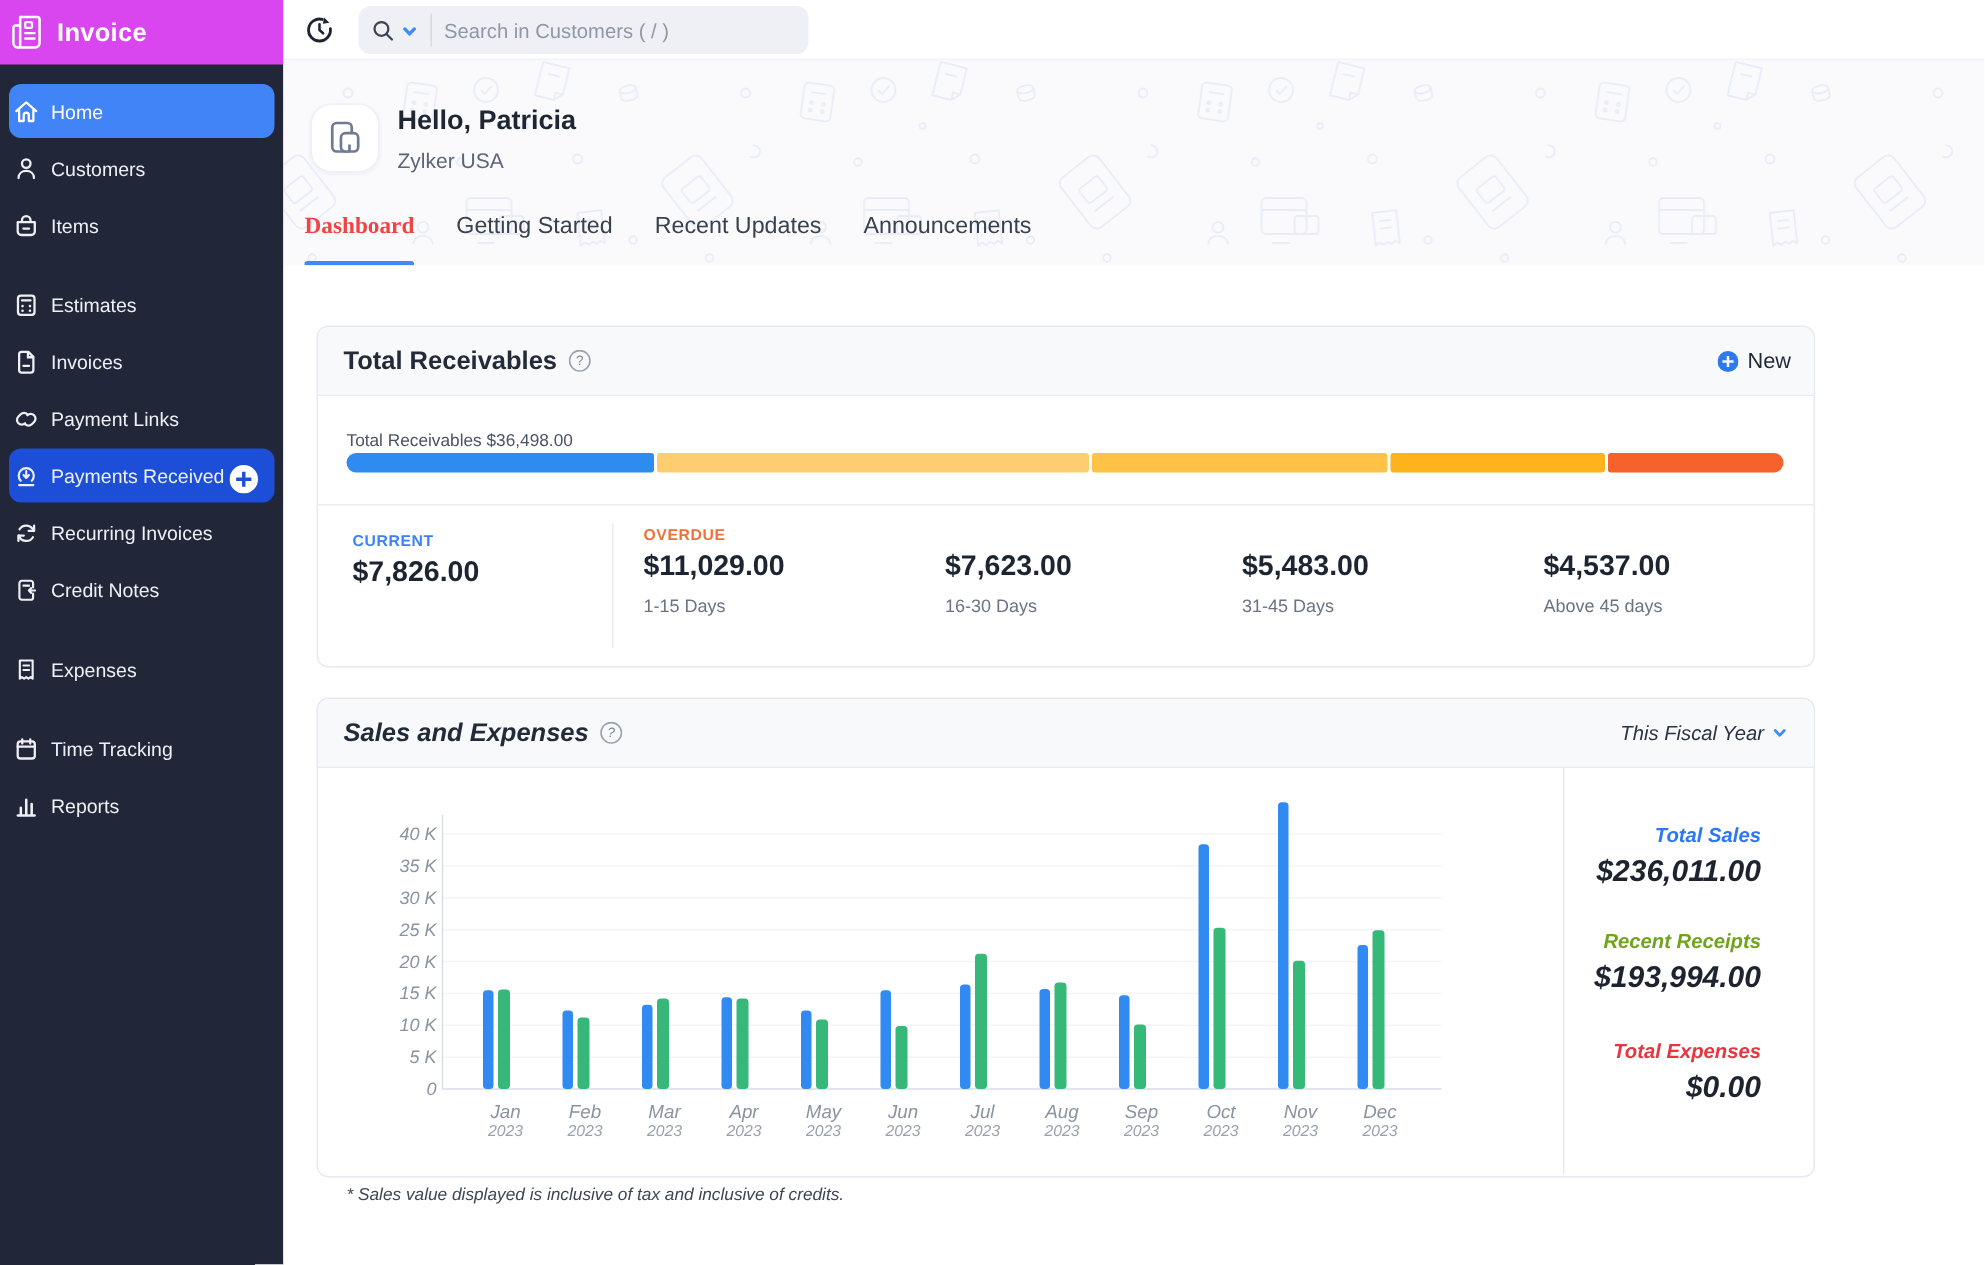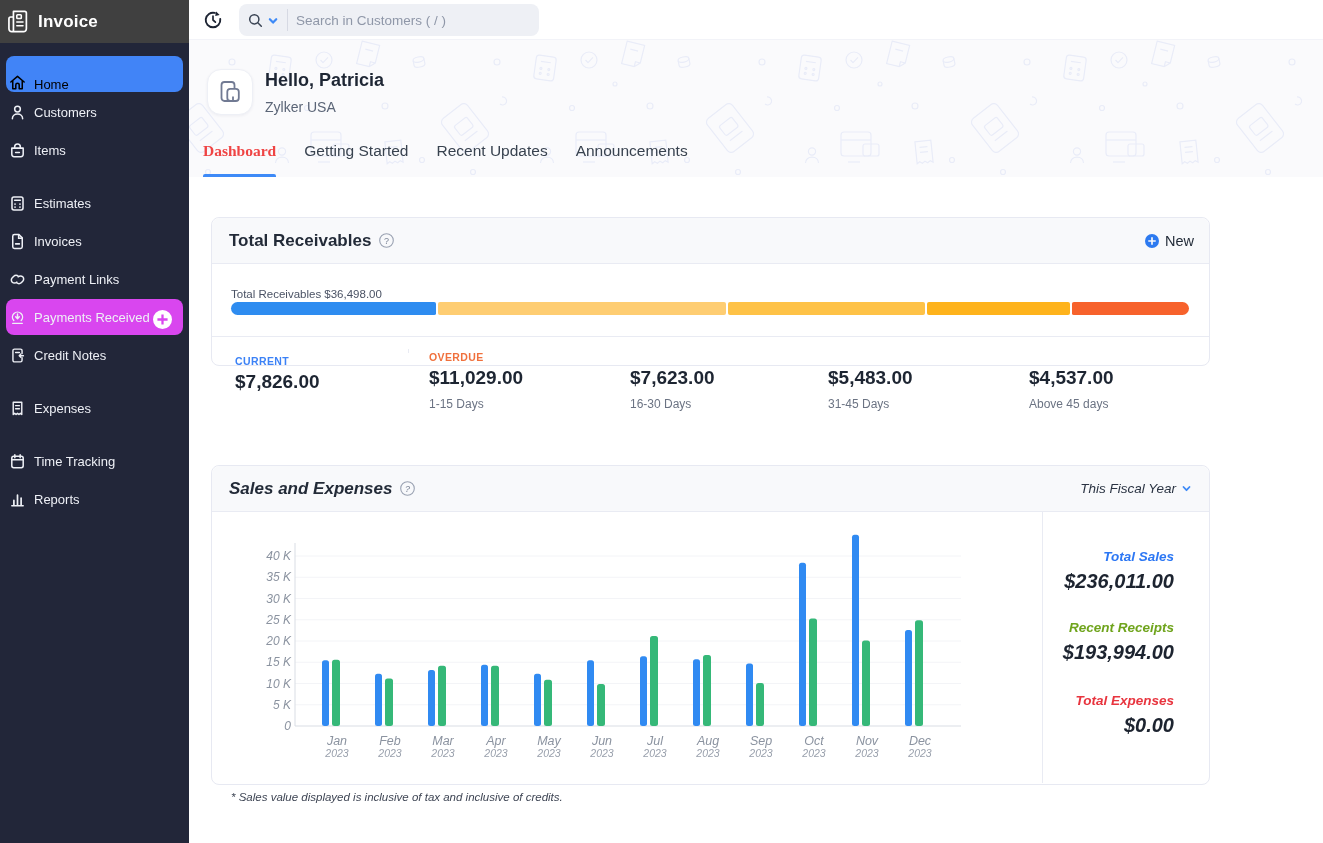--- a/index.html
+++ b/index.html
@@ -1,30 +1,30 @@
 <!DOCTYPE html>
 <html><head>
 <meta charset="utf-8">
 <style>
   * { margin:0; padding:0; box-sizing:border-box; }
   html,body { width:1323px; height:843px; overflow:hidden; font-family:"Liberation Sans", sans-serif; background:#fff; }
   .app { position:relative; width:1323px; height:843px; }
 
   
   .sidebar { position:absolute; left:0; top:0; width:189px; height:843px; background:#222639; }
-  .logo { height:43px; background:#404040; display:flex; align-items:center; padding-left:10px; }
+  .logo { height:43px; background:#d946ef; display:flex; align-items:center; padding-left:10px; }
   .logo svg { width:27px; height:27px; margin-left:-5px; }
   .logo .t { color:#fff; font-size:17px; font-weight:700; margin-left:6px; letter-spacing:.2px; }
   .nav { padding:13px 6px 0 6px; }
   .nav .gap { height:15px; }
   .item { position:relative; height:36px; margin-bottom:2px; border-radius:8px; display:flex; align-items:center; padding-left:2px; color:#eef0f6; font-size:13px; }
   .item svg { width:19px; height:19px; flex:none; }
   .item .lbl { margin-left:7px; white-space:nowrap; }
-  .item.active { background:#4184f7; color:#000000;align-items:flex-end; }
-  .item.hover { background:#d946ef; }
+  .item.active { background:#4184f7; color:#ffffff; }
+  .item.hover { background:#1d4ed8; }
   .plus { position:absolute; right:11px; top:50%; margin-top:-7.5px; width:15px; height:15px; }
 
   
   .main { position:absolute; left:189px; top:0; width:1134px; height:843px; background:#fff; }
 
   .topbar { position:relative; height:40px; background:#fff; border-bottom:1px solid #f2f3f8; }
   .hist { position:absolute; left:15px; top:11px; width:18px; height:18px; }
   .search { position:absolute; left:50px; top:4px; width:300px; height:32px; background:#eef0f5; border-radius:8px; display:flex; align-items:center; }
   .search .mag { margin-left:9px; width:15px; height:15px; }
   .search .chev { width:11px; height:11px; margin-left:4px; }
@@ -42,21 +42,21 @@
   .tab.on { color:#ef4444; font-weight:700;font-family:Liberation Serif, serif; }
   .tab.on:after { content:""; position:absolute; left:0; right:0; bottom:0; height:3px; border-radius:2px 2px 0 0; background:#3e8af7; }
 
   
   .content { position:relative; height:665px; background:#fff; }
   .card { position:absolute; left:22px; width:999px; background:#fff; border:1px solid #e7e9f2; border-radius:8px; }
   .card .hd { height:46px; background:#f8f9fb; border-bottom:1px solid #e9ebf3; border-radius:8px 8px 0 0; display:flex; align-items:center; padding:0 17px; }
   .card .hd .title { font-size:17px; font-weight:700; color:#232b38; }
   .help { width:15px; height:15px; margin-left:8px; }
 
-  .card1 { top:40px; height:149px; }
+  .card1 { top:40px; height:228px; }
   .newbtn { margin-left:auto; margin-right:-2px; display:flex; align-items:center; }
   .newbtn .txt { font-size:14.5px; color:#1f2835; margin-left:6px; }
 
   .tr-line { position:absolute; left:19px; top:70px; font-size:11.5px; color:#4a5264; }
   .tr-bar { position:absolute; left:19px; top:84px; width:958px; height:13px; display:flex; }
   .tr-bar .seg { height:13px; }
   .tr-row { position:absolute; left:0; top:118px; right:0; bottom:0; border-top:1px solid #e9ebf3; }
   .cur-lbl { position:absolute; left:23px; top:18px; font-size:10.5px; font-weight:700; letter-spacing:.4px; color:#3c82f6; }
   .cur-amt { position:absolute; left:23px; top:34px; font-size:19px; font-weight:700; color:#1d2532; }
   .vline { position:absolute; left:196px; top:12px; bottom:12px; width:1px; background:#e9ebf3; }
@@ -190,20 +190,26 @@
         </div>
       <div class="item hover">
           <svg viewBox="0 0 20 20">
             <use href="#i-payrec"></use>
           </svg>
           <span class="lbl">Payments Received</span>
         <svg class="plus" viewBox="0 0 15 15">
             <path d="M7.5 0 a7.5 7.5 0 1 0 0 15 a7.5 7.5 0 1 0 0 -15 z M6.6 3.5 h1.8 v3.1 h3.1 v1.8 h-3.1 v3.1 h-1.8 v-3.1 h-3.1 v-1.8 h3.1 z" fill="#fff" fill-rule="evenodd"></path>
           </svg>
       </div>
+      <div class="item">
+          <svg viewBox="0 0 20 20">
+            <use href="#i-recur"></use>
+          </svg>
+          <span class="lbl">Recurring Invoices</span>
+        </div>
       <div class="item">
           <svg viewBox="0 0 20 20">
             <use href="#i-credit"></use>
           </svg>
           <span class="lbl">Credit Notes</span>
         </div>
       <div class="gap"></div>
       <div class="item">
           <svg viewBox="0 0 20 20">
             <use href="#i-receipt"></use>

